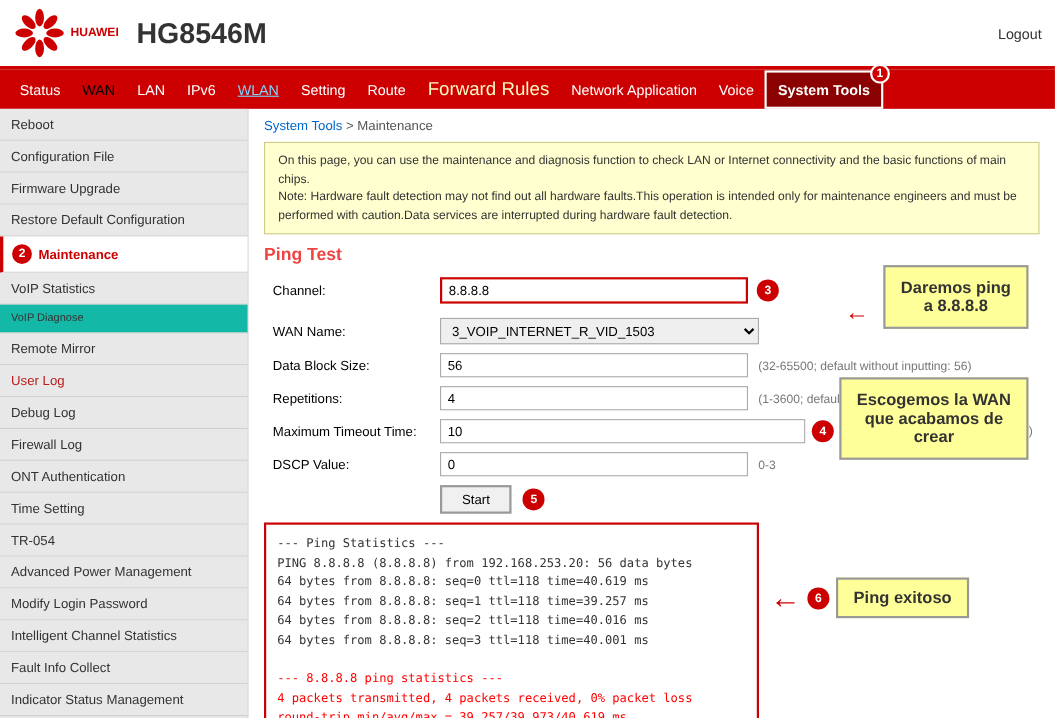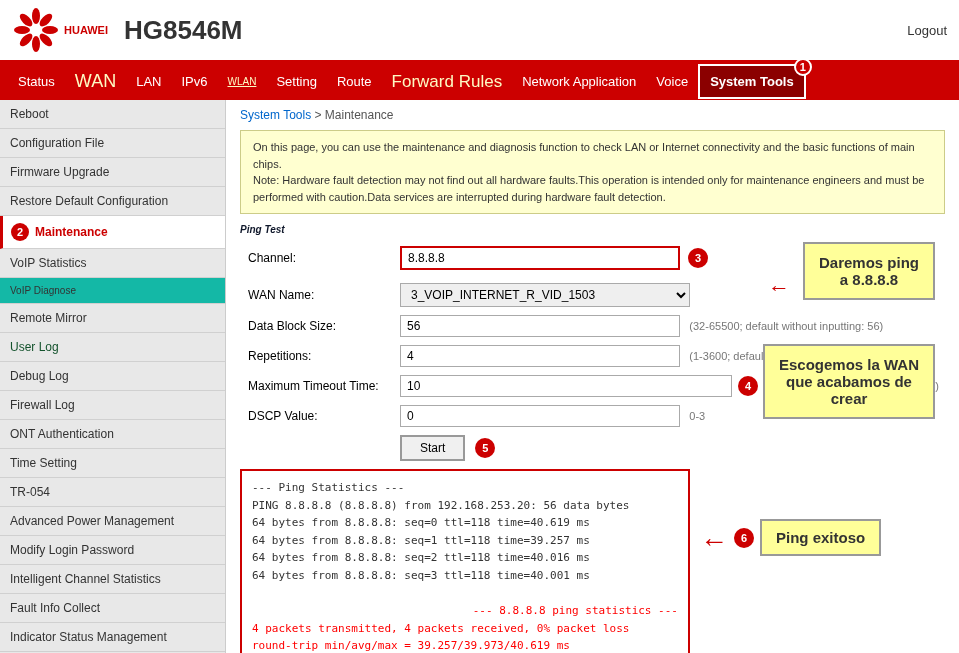--- a/index.html
+++ b/index.html
@@ -23,24 +23,24 @@
       <ellipse cx="24" cy="10" rx="4" ry="8" fill="#cc0000" transform="rotate(315 24 24)"></ellipse>
     </svg>
     <div style="font-size:11px; font-weight:bold; color:#cc0000; margin-left:4px;">HUAWEI</div>
   </div>
   <div style="font-size:26px; font-weight:bold; color:#333; flex:1;">HG8546M</div>
   <div style="color:#333; font-size:13px; cursor:pointer;">Logout</div>
 </div>
 
 <div style="background:#cc0000; display:flex; align-items:center; padding:0 8px;">
   <div style="color:white; padding:8px 10px; font-size:13px; cursor:pointer;">Status</div>
-  <div style="color:#fef9c3; padding:8px 10px; font-size:18px; cursor:pointer;">WAN</div>
+  <div style="color:#000000; padding:8px 10px; font-size:13px; cursor:pointer;">WAN</div>
   <div style="color:white; padding:8px 10px; font-size:13px; cursor:pointer;">LAN</div>
   <div style="color:white; padding:8px 10px; font-size:13px; cursor:pointer;">IPv6</div>
-  <div style="color:#fef9c3; padding:8px 10px; font-size:10px; cursor:pointer;text-decoration:underline;">WLAN</div>
+  <div style="color:#7dd3fc; padding:8px 10px; font-size:13px; cursor:pointer;text-decoration:underline;">WLAN</div>
   <div style="color:white; padding:8px 10px; font-size:13px; cursor:pointer;">Setting</div>
   <div style="color:white; padding:8px 10px; font-size:13px; cursor:pointer;">Route</div>
   <div style="color:#fef9c3; padding:8px 10px; font-size:17px; cursor:pointer;">Forward Rules</div>
   <div style="color:white; padding:8px 10px; font-size:13px; cursor:pointer;">Network Application</div>
   <div style="color:white; padding:8px 10px; font-size:13px; cursor:pointer;">Voice</div>
   <div style="color:white; padding:8px 10px; font-size:13px; cursor:pointer; background:#8b0000; font-weight:bold; border:2px solid white; position:relative;">
     System Tools
     <span style="position:absolute; top:-8px; right:-8px; background:#cc0000; color:white; border-radius:50%; width:18px; height:18px; display:flex; align-items:center; justify-content:center; font-size:11px; font-weight:bold; border:2px solid white;">1</span>
   </div>
 </div>
@@ -52,21 +52,21 @@
     <div style="padding:7px 10px; border-bottom:1px solid #d0d0d0; color:#333; cursor:pointer; font-size:12px; background:#e8e8e8;">Configuration File</div>
     <div style="padding:7px 10px; border-bottom:1px solid #d0d0d0; color:#333; cursor:pointer; font-size:12px; background:#e8e8e8;">Firmware Upgrade</div>
     <div style="padding:7px 10px; border-bottom:1px solid #d0d0d0; color:#333; cursor:pointer; font-size:12px; background:#e8e8e8;">Restore Default Configuration</div>
     <div style="padding:7px 10px 7px 8px; border-bottom:1px solid #d0d0d0; color:#cc0000; cursor:pointer; font-size:12px; background:white; border-left:3px solid #cc0000; font-weight:bold; display:flex; align-items:center; gap:6px;">
       <span style="background:#cc0000; color:white; border-radius:50%; width:18px; height:18px; display:inline-flex; align-items:center; justify-content:center; font-size:11px; font-weight:bold;">2</span>
       Maintenance
     </div>
     <div style="padding:7px 10px; border-bottom:1px solid #d0d0d0; color:#333; cursor:pointer; font-size:12px; background:#e8e8e8;">VoIP Statistics</div>
     <div style="padding:7px 10px; border-bottom:1px solid #d0d0d0; color:#333; cursor:pointer; font-size:10px; background:#14b8a6;">VoIP Diagnose</div>
     <div style="padding:7px 10px; border-bottom:1px solid #d0d0d0; color:#333; cursor:pointer; font-size:12px; background:#e8e8e8;">Remote Mirror</div>
-    <div style="padding:7px 10px; border-bottom:1px solid #d0d0d0; color:#14532d; cursor:pointer; font-size:12px; background:#e8e8e8;">User Log</div>
+    <div style="padding:7px 10px; border-bottom:1px solid #d0d0d0; color:#b91c1c; cursor:pointer; font-size:12px; background:#e8e8e8;">User Log</div>
     <div style="padding:7px 10px; border-bottom:1px solid #d0d0d0; color:#333; cursor:pointer; font-size:12px; background:#e8e8e8;">Debug Log</div>
     <div style="padding:7px 10px; border-bottom:1px solid #d0d0d0; color:#333; cursor:pointer; font-size:12px; background:#e8e8e8;">Firewall Log</div>
     <div style="padding:7px 10px; border-bottom:1px solid #d0d0d0; color:#333; cursor:pointer; font-size:12px; background:#e8e8e8;">ONT Authentication</div>
     <div style="padding:7px 10px; border-bottom:1px solid #d0d0d0; color:#333; cursor:pointer; font-size:12px; background:#e8e8e8;">Time Setting</div>
     <div style="padding:7px 10px; border-bottom:1px solid #d0d0d0; color:#333; cursor:pointer; font-size:12px; background:#e8e8e8;">TR-054</div>
     <div style="padding:7px 10px; border-bottom:1px solid #d0d0d0; color:#333; cursor:pointer; font-size:12px; background:#e8e8e8;">Advanced Power Management</div>
     <div style="padding:7px 10px; border-bottom:1px solid #d0d0d0; color:#333; cursor:pointer; font-size:12px; background:#e8e8e8;">Modify Login Password</div>
     <div style="padding:7px 10px; border-bottom:1px solid #d0d0d0; color:#333; cursor:pointer; font-size:12px; background:#e8e8e8;">Intelligent Channel Statistics</div>
     <div style="padding:7px 10px; border-bottom:1px solid #d0d0d0; color:#333; cursor:pointer; font-size:12px; background:#e8e8e8;">Fault Info Collect</div>
     <div style="padding:7px 10px; border-bottom:1px solid #d0d0d0; color:#333; cursor:pointer; font-size:12px; background:#e8e8e8;">Indicator Status Management</div>
@@ -79,21 +79,21 @@
       <span style="color:#0066cc; cursor:pointer;">System Tools</span>
       <span> &gt; </span>
       <span>Maintenance</span>
     </div>
 
     <div style="background:#ffffd0; border:1px solid #cccc88; padding:8px 12px; margin-bottom:10px; font-size:11px; color:#333; line-height:1.5;">
       <span>On this page, you can use the maintenance and diagnosis function to check LAN or Internet connectivity and the basic functions of main chips.<br>Note: Hardware fault detection may not find out all hardware faults.This operation is intended only for maintenance engineers and must be performed with caution.Data services are interrupted during hardware fault detection.</span>
     </div>
 
     <div style="position:relative;">
-      <div style="font-size:10px; font-weight:bold; color:#0f172a; margin-bottom:6px;font-style:italic;">Ping Test</div>
+      <div style="font-size:16px; font-weight:bold; color:#ef4444; margin-bottom:6px;">Ping Test</div>
 
       <table style="border-collapse:collapse; margin-bottom:4px;">
         <tbody>
             <tr>
           <td style="padding:5px 8px; width:160px; vertical-align:middle;">Channel:</td>
           <td style="padding:5px 0; vertical-align:middle; display:flex; align-items:center; gap:8px;">
             <input type="text" value="8.8.8.8" style="border: 2px solid rgb(204, 0, 0); padding: 3px 6px; font-size: 12px; width: 280px;">
             <span style="background:#cc0000; color:white; border-radius:50%; width:20px; height:20px; display:inline-flex; align-items:center; justify-content:center; font-size:11px; font-weight:bold; flex-shrink:0;">3</span>
           </td>
         </tr>
@@ -151,21 +151,21 @@
 
       <div style="display:flex; align-items:flex-start; gap:10px; margin-bottom:10px;">
         <div style="border:2px solid #cc0000; background:white; padding:8px 10px; font-size:11px; font-family:monospace; color:#333; line-height:1.6; width:450px; min-height:110px;">
           <div>--- Ping Statistics ---</div>
           <div>PING 8.8.8.8 (8.8.8.8) from 192.168.253.20: 56 data bytes</div>
           <div>64 bytes from 8.8.8.8: seq=0 ttl=118 time=40.619 ms</div>
           <div>64 bytes from 8.8.8.8: seq=1 ttl=118 time=39.257 ms</div>
           <div>64 bytes from 8.8.8.8: seq=2 ttl=118 time=40.016 ms</div>
           <div>64 bytes from 8.8.8.8: seq=3 ttl=118 time=40.001 ms</div>
           <div>&nbsp;</div>
-          <div style="color:red;text-align:right;">--- 8.8.8.8 ping statistics ---</div>
+          <div style="color:red;">--- 8.8.8.8 ping statistics ---</div>
           <div style="color:red;">4 packets transmitted, 4 packets received, 0% packet loss</div>
           <div style="color:red;">round-trip min/avg/max = 39.257/39.973/40.619 ms</div>
         </div>
 
         <div style="display:flex; align-items:center; gap:6px; margin-top:50px;">
           <span style="color:#cc0000; font-size:28px; line-height:1;">←</span>
           <span style="background:#cc0000; color:white; border-radius:50%; width:20px; height:20px; display:inline-flex; align-items:center; justify-content:center; font-size:11px; font-weight:bold;">6</span>
           <div style="background:#ffff99; border:2px solid #999; padding:8px 14px; font-size:15px; font-weight:bold; color:#333; white-space:nowrap;">Ping exitoso</div>
         </div>
       </div>

